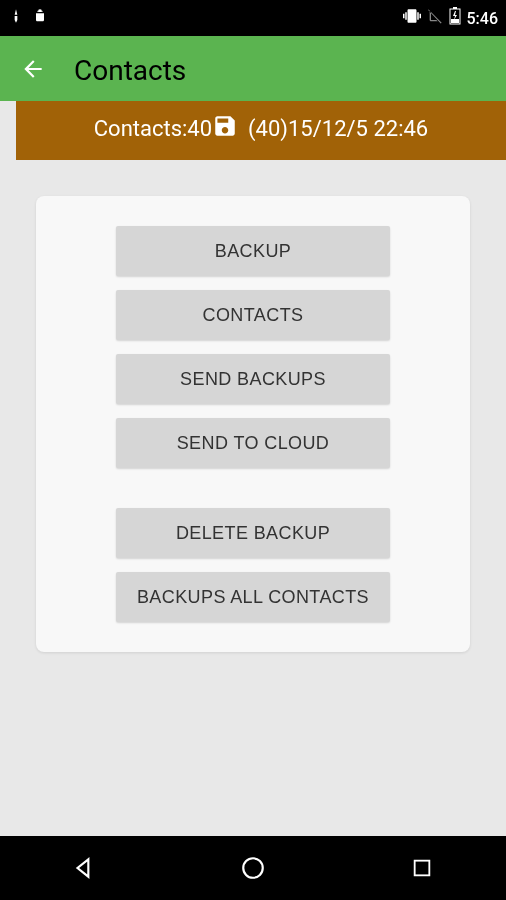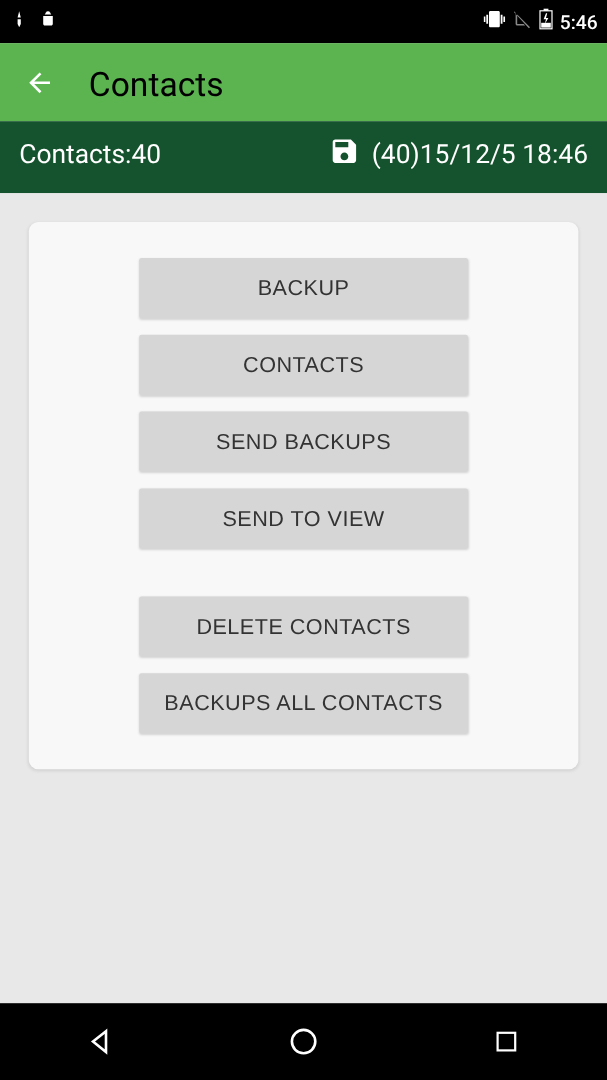--- a/index.html
+++ b/index.html
@@ -40,35 +40,36 @@
       padding: 18px 20px 14px 20px;
       display: flex;
       align-items: center;
       gap: 28px;
     }
     .app-title {
       font-size: 28px;
       font-weight: 400;
     }
     .info-bar {
-      background: #14532d;
+      background: #a16207;
       color: #fff;
       padding: 12px 16px 16px 16px;
       display: flex;
-      justify-content: space-between;
+      justify-content: center;
       align-items: center;
       font-size: 22px;
+      margin-left: 16px;
     }
     .info-right {
       display: flex;
       align-items: center;
       gap: 10px;
     }
     .content {
-      padding: 24px;
+      padding: 36px;
       background: #e8e8e8;
     }
     .card {
       background: #f8f8f8;
       border-radius: 8px;
       padding: 30px 20px;
       box-shadow: 0 1px 3px rgba(0,0,0,0.1);
     }
     .btn-group {
       display: flex;
@@ -162,34 +163,34 @@
 </div>
 
 <div class="info-bar">
   <span>Contacts:40</span>
   <div class="info-right">
     <span>
       <svg width="26" height="26" viewBox="0 0 24 24" fill="#fff">
           <path d="M17 3H5c-1.11 0-2 .9-2 2v14c0 1.1.89 2 2 2h14c1.1 0 2-.9 2-2V7l-4-4zm-5 16c-1.66 0-3-1.34-3-3s1.34-3 3-3 3 1.34 3 3-1.34 3-3 3zm3-10H5V5h10v4z"></path>
         </svg>
     </span>
-    <span>(40)15/12/5 18:46</span>
+    <span>(40)15/12/5 22:46</span>
   </div>
 </div>
 
 <div class="content">
   <div class="card">
     <div class="btn-group">
       <button class="btn">BACKUP</button>
       <button class="btn">CONTACTS</button>
       <button class="btn">SEND BACKUPS</button>
-      <button class="btn">SEND TO VIEW</button>
+      <button class="btn">SEND TO CLOUD</button>
     </div>
     <div class="btn-group second">
-      <button class="btn">DELETE CONTACTS</button>
+      <button class="btn">DELETE BACKUP</button>
       <button class="btn">BACKUPS ALL CONTACTS</button>
     </div>
   </div>
 </div>
 
 <div class="nav-bar">
   <div class="nav-btn">
     <svg width="26" height="26" viewBox="0 0 24 24" fill="none" stroke="#fff" stroke-width="2">
         <path d="M16 4 L6 12 L16 20 Z" fill="none"></path>
       </svg>

